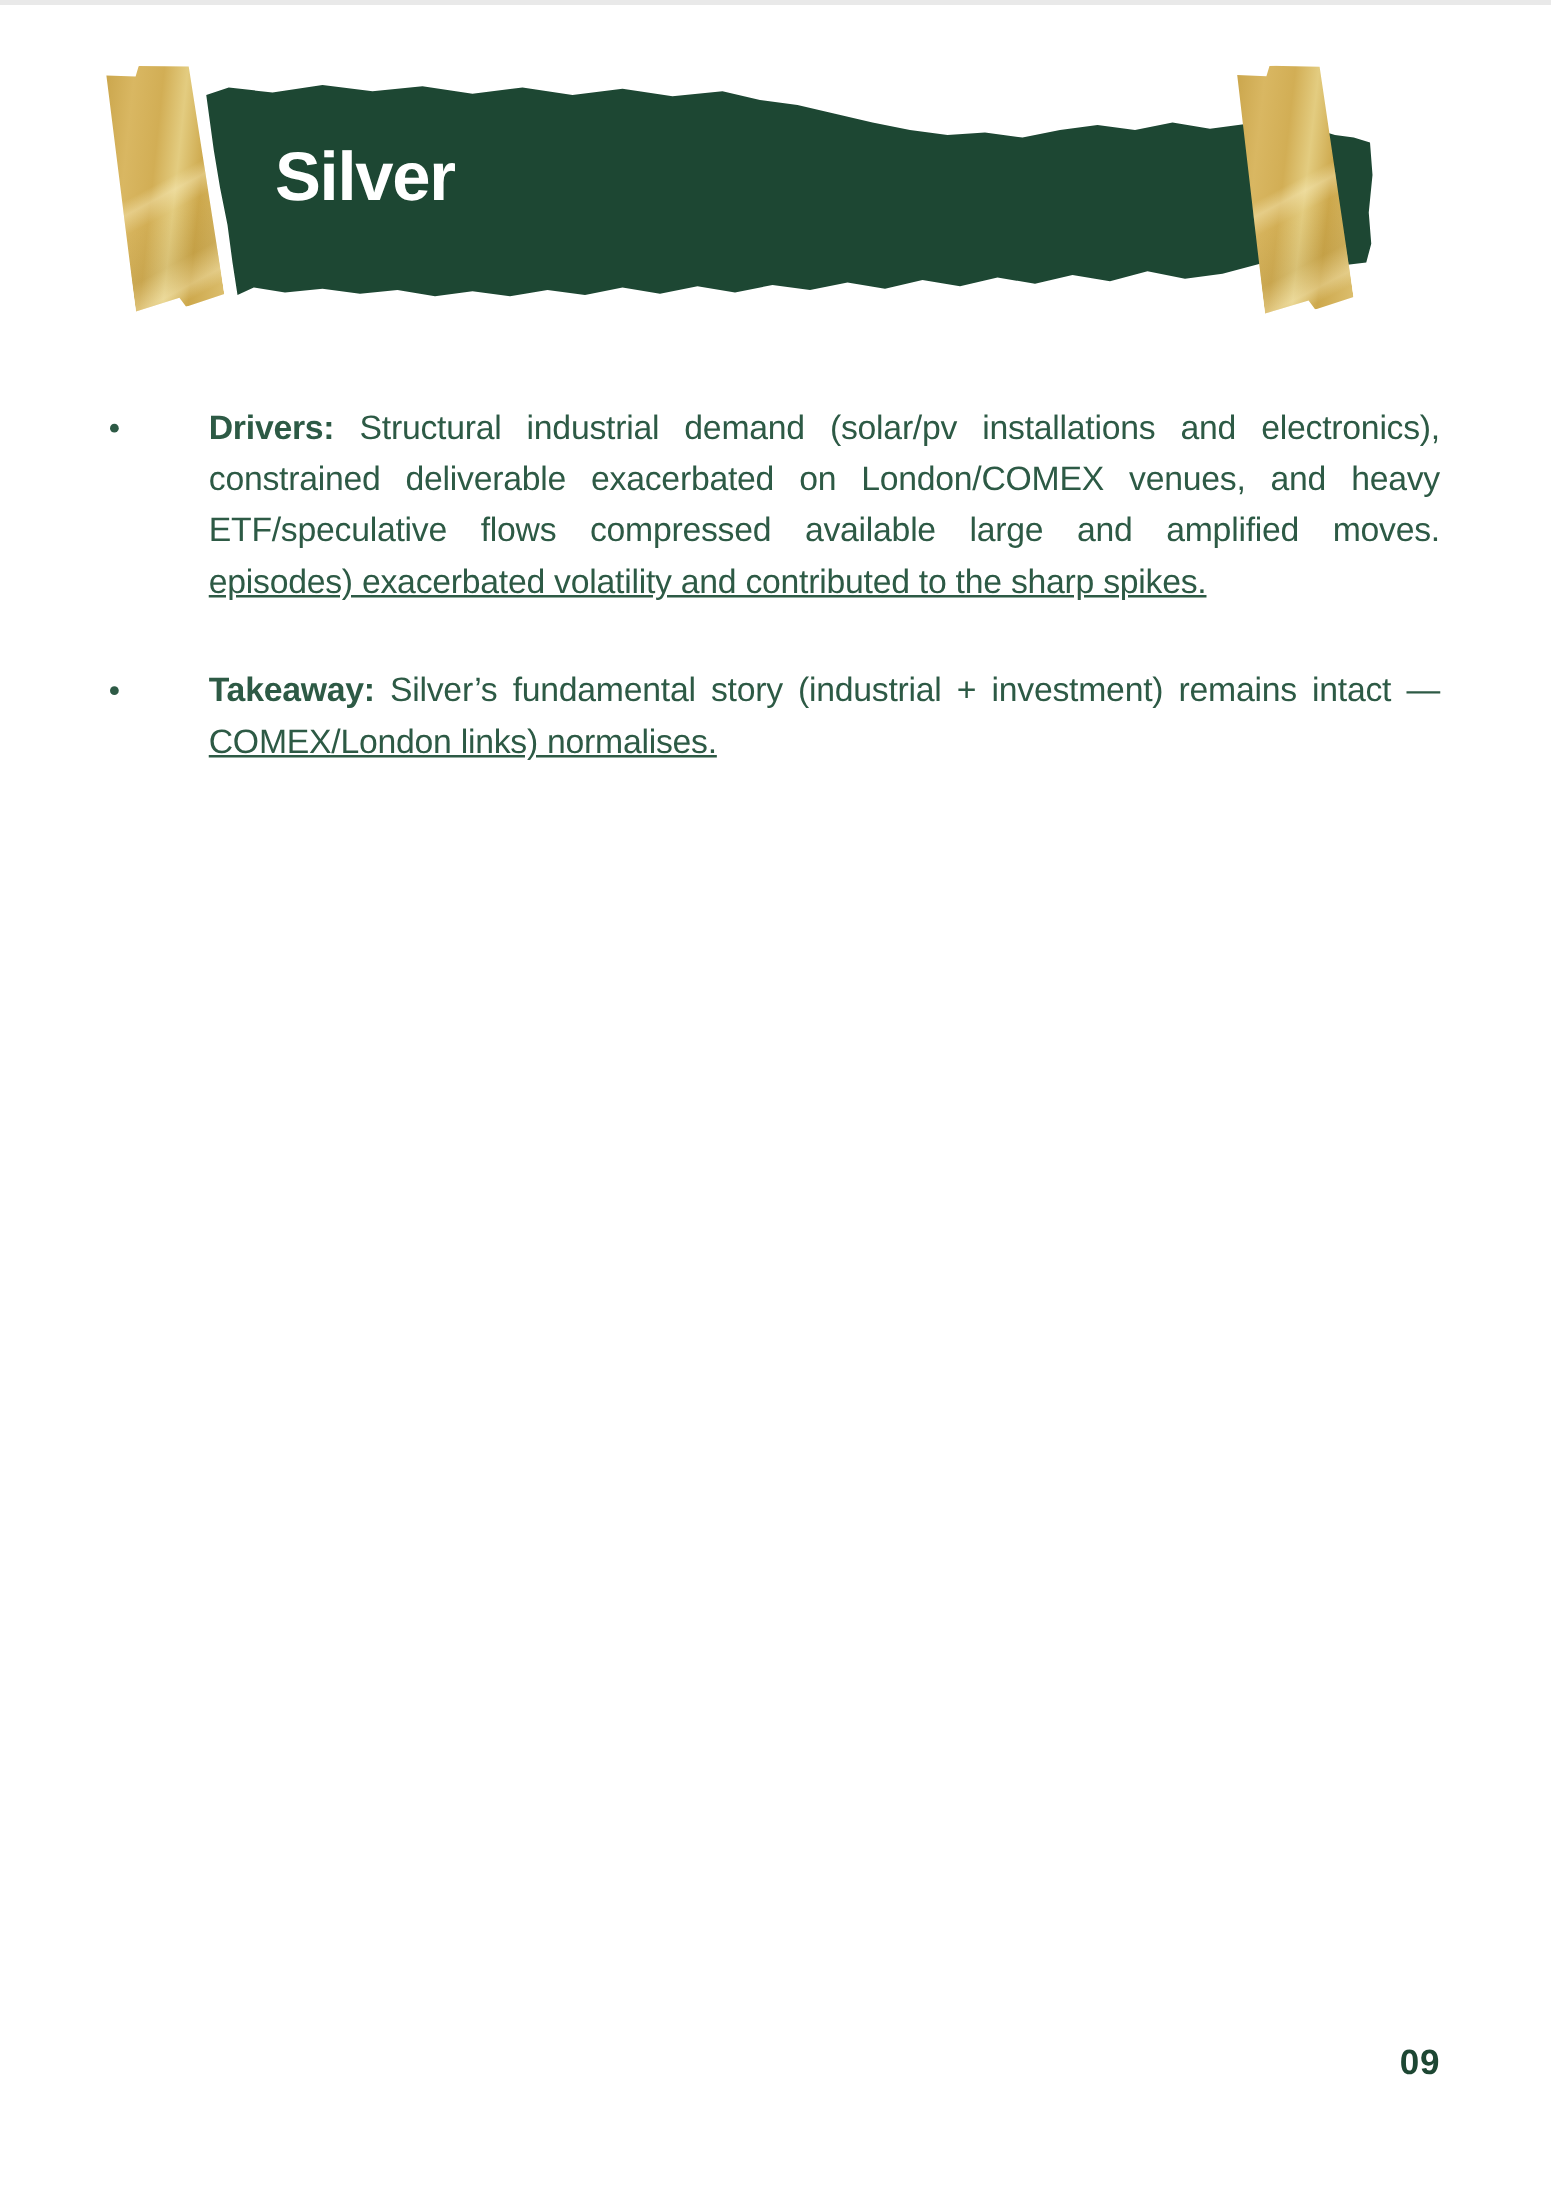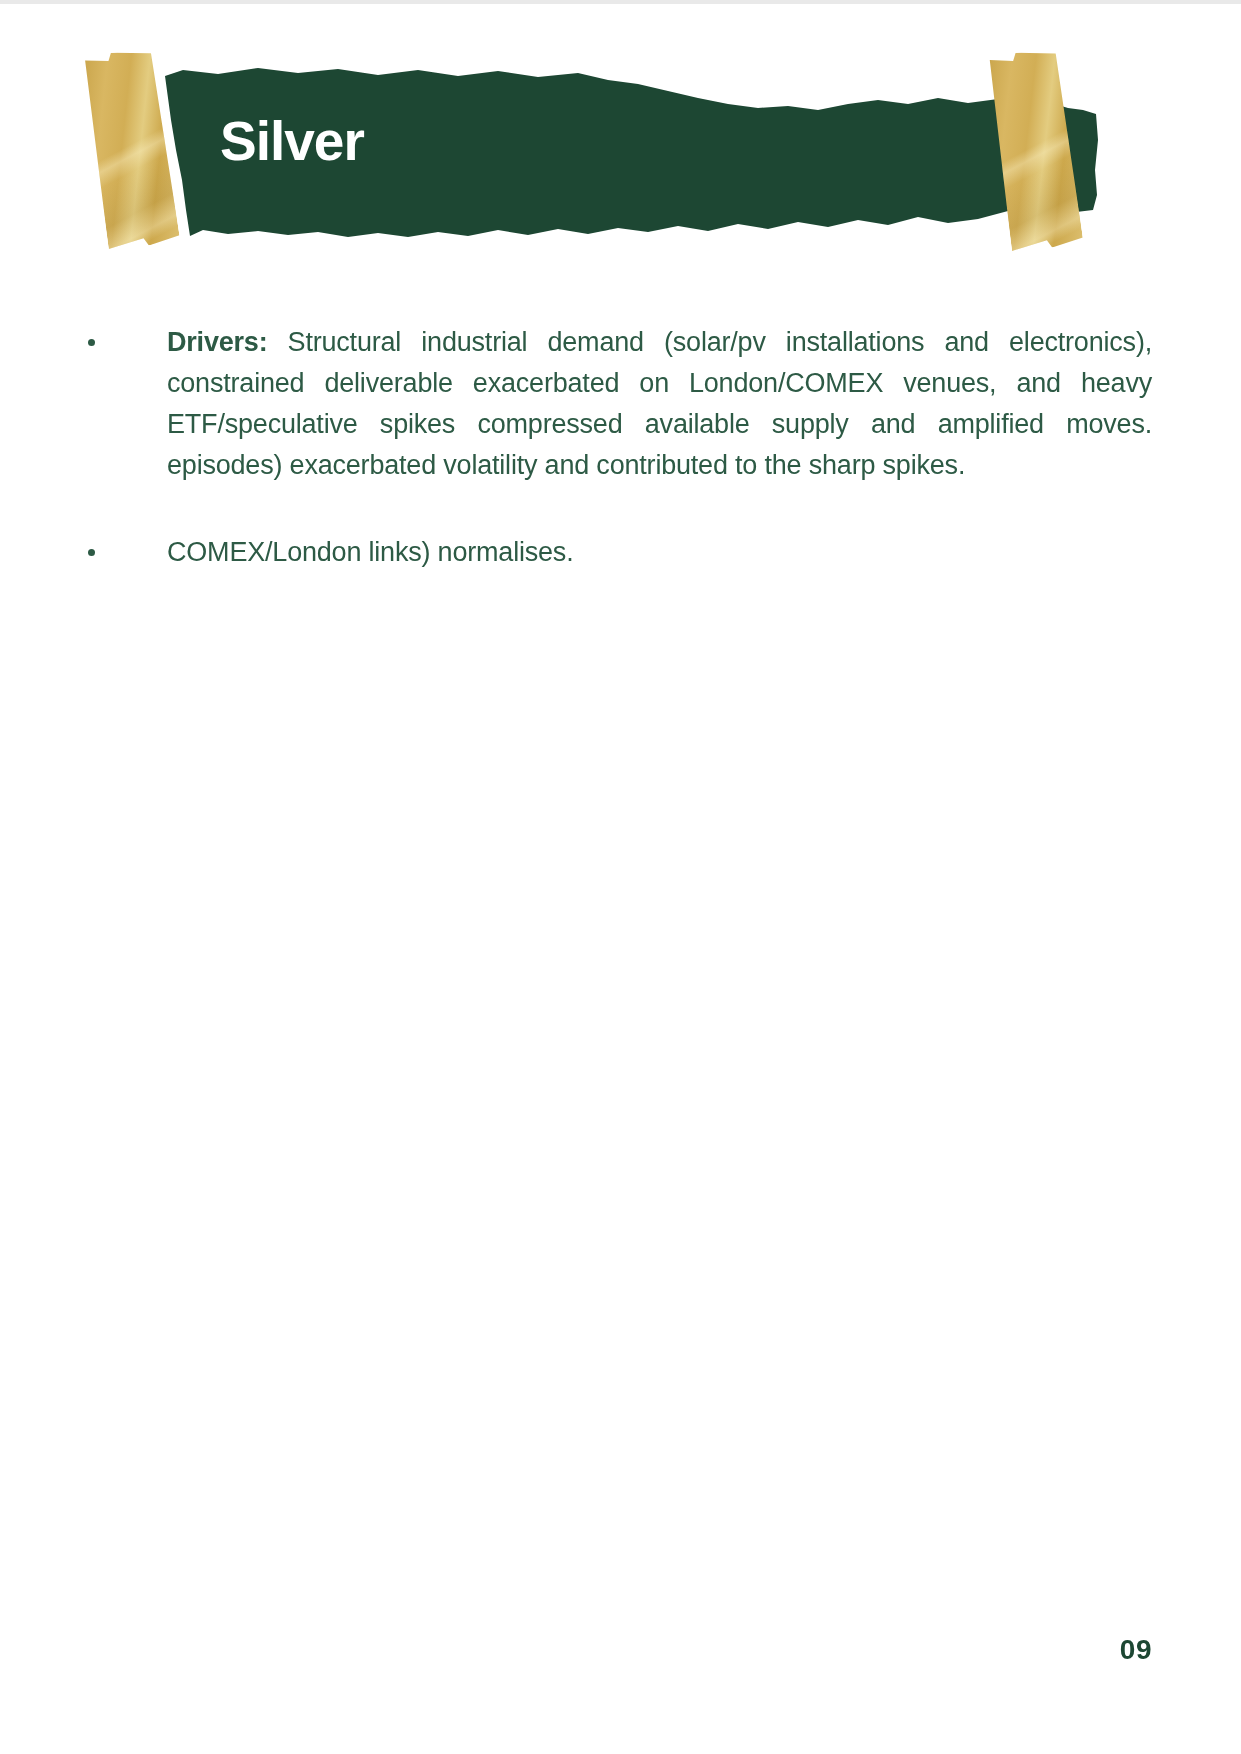--- a/index.html
+++ b/index.html
@@ -42,21 +42,21 @@
   .bullet-item{display:flex;align-items:flex-start;gap:40px;}
   .bullet-item + .bullet-item{margin-top:46px;}
   .bullet-marker{flex:0 0 42px;width:42px;}
   .dot{width:7px;height:7px;border-radius:50%;background:var(--text-green);margin-top:17px;margin-left:3px;}
   .bullet-body{width:1025px;}
   .line{
     font-size:27px;line-height:41px;letter-spacing:-0.2px;
     color:var(--text-green);
     text-align:justify;text-align-last:justify;
   }
-  .line.last{text-align-last:left;}
+  .line.last{text-align-last:left;text-decoration:underline;}
   .lbl{font-weight:700;}
 
   
   .pagenum{
     position:absolute;left:1060px;top:1630px;width:92px;
     text-align:right;font-size:28px;font-weight:700;letter-spacing:.5px;
     color:var(--banner-green);
   }
 </style>
 </head>
@@ -74,29 +74,30 @@
   </div>
 
   <div class="content">
       <div class="bullet-item">
         <div class="bullet-marker">
           <div class="dot"></div>
         </div>
         <div class="bullet-body">
           <div class="line"><span class="lbl">Drivers:</span> Structural industrial demand (solar/pv installations and electronics),</div>
           <div class="line">constrained deliverable exacerbated on London/COMEX venues, and heavy</div>
-          <div class="line">ETF/speculative spikes compressed available supply and amplified moves.</div>
+          <div class="line">ETF/speculative flows compressed available large and amplified moves.</div>
           <div class="line last">episodes) exacerbated volatility and contributed to the sharp spikes.</div>
         </div>
       </div>
       <div class="bullet-item">
         <div class="bullet-marker">
           <div class="dot"></div>
         </div>
         <div class="bullet-body">
+          <div class="line"><span class="lbl">Takeaway:</span> Silver’s fundamental story (industrial + investment) remains intact —</div>
           <div class="line last">COMEX/London links) normalises.</div>
         </div>
       </div>
     </div>
 
   <div class="pagenum">09</div>
 
 </div>
 
 </body></html>

